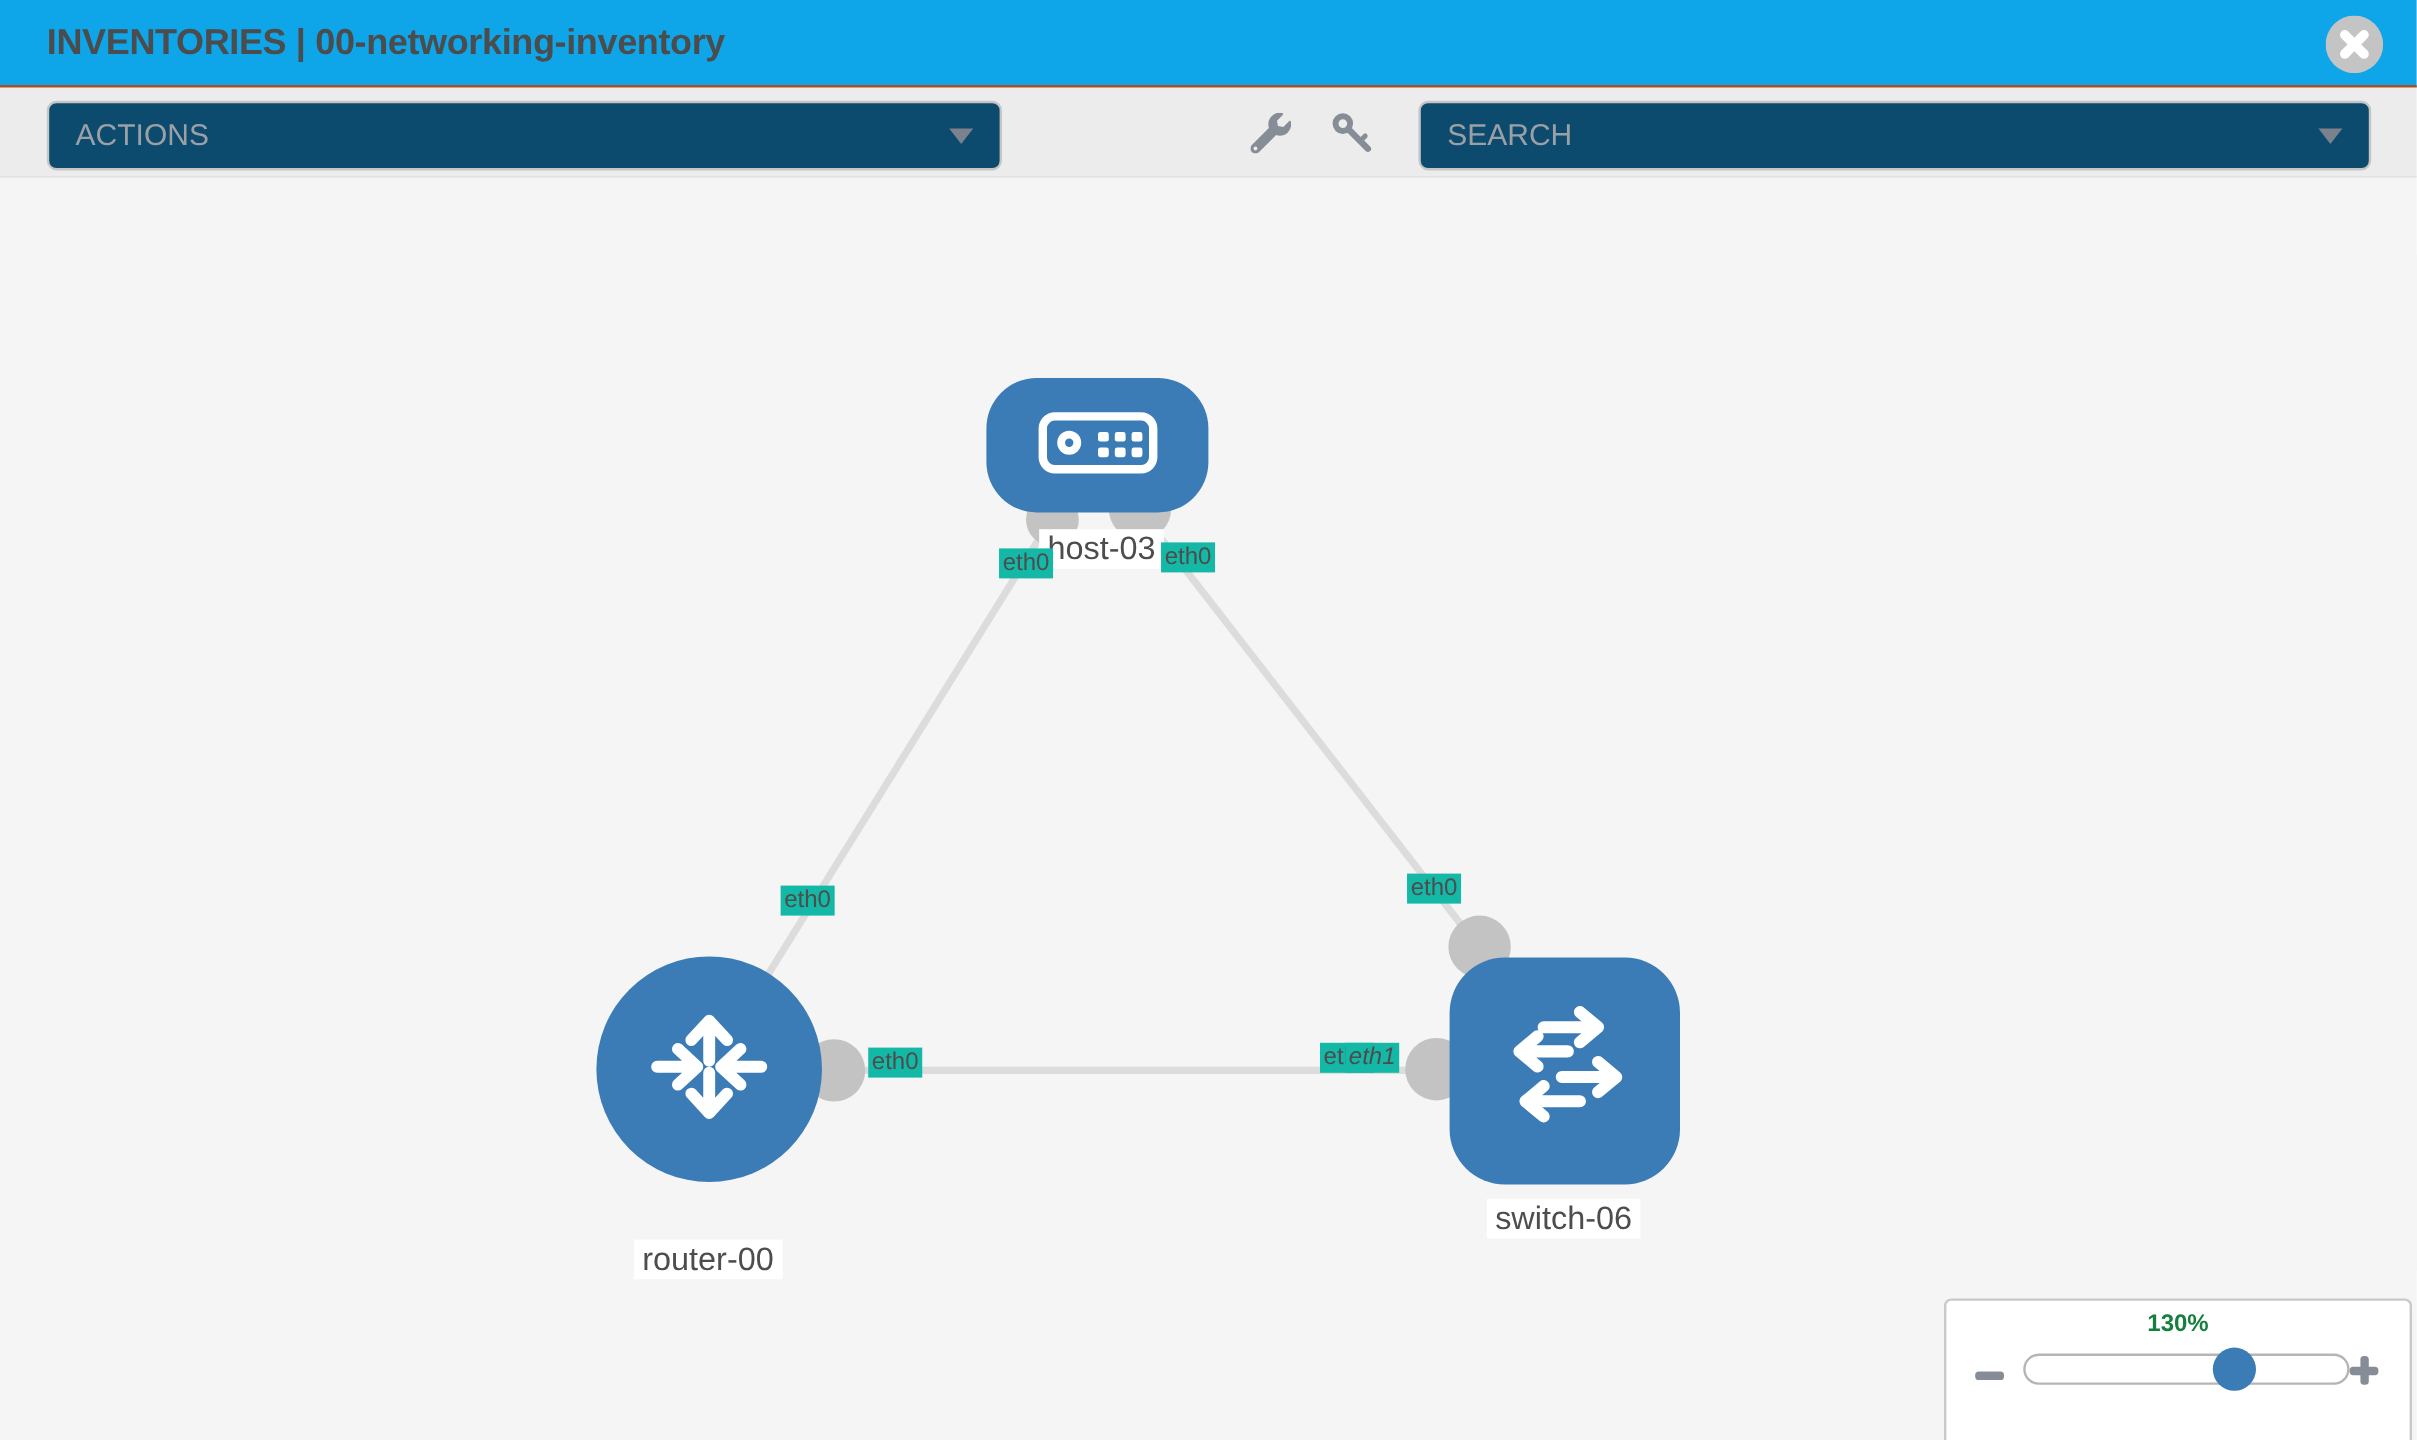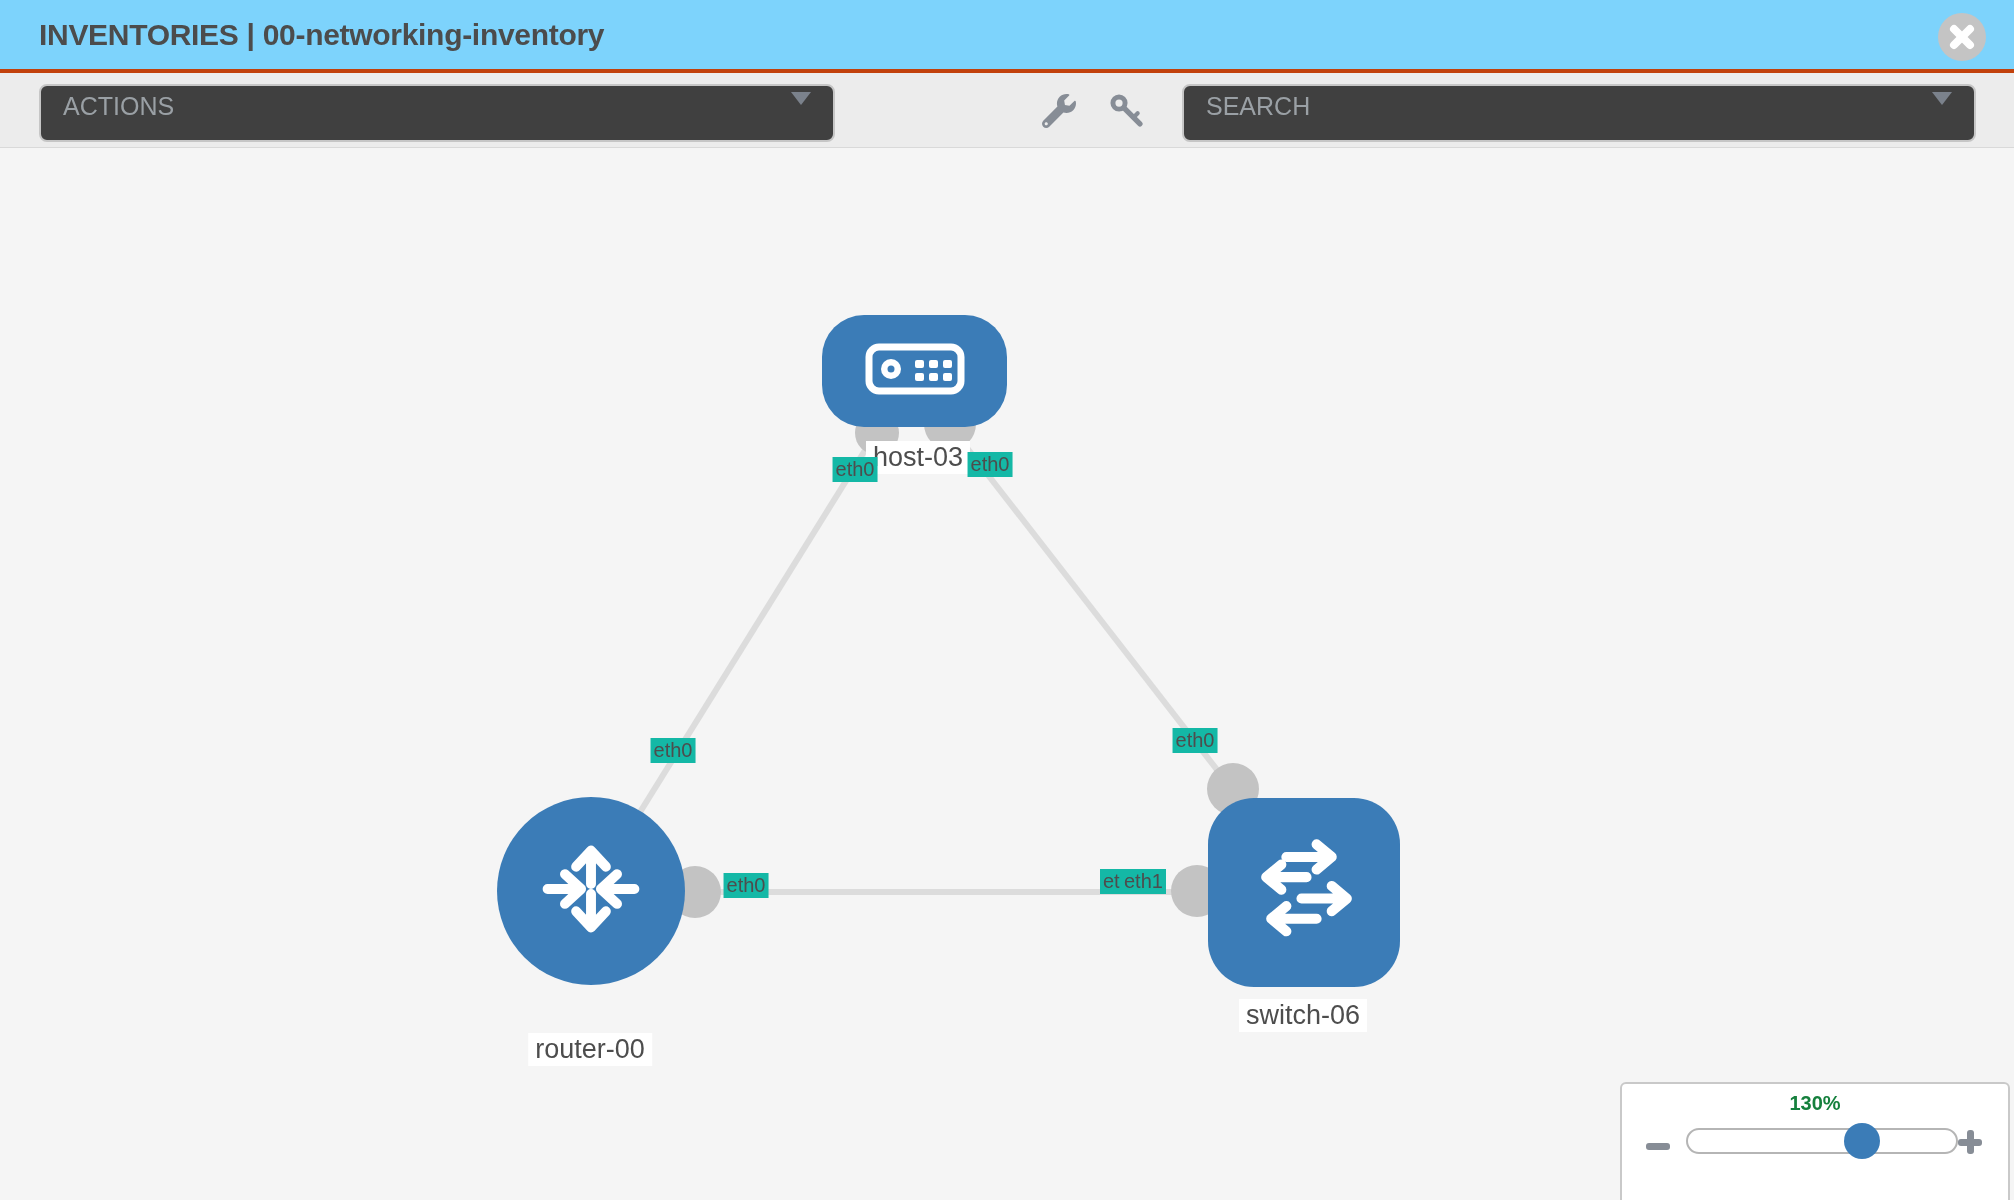--- a/index.html
+++ b/index.html
@@ -4,32 +4,32 @@
 <style>
   :root{
     --node-blue:#3b7cb7; --link-gray:#dcdcdc; --endpoint-gray:#c3c3c3;
     --canvas-bg:#f5f5f5; --toolbar-bg:#ececec; --label-text:#4d4d4d; --muted-icon:#878d96;
   }
   *{box-sizing:border-box; margin:0; padding:0;}
   html,body{width:2014px; height:1200px; overflow:hidden;
     font-family:"Liberation Sans", sans-serif; background:#fff;}
 
   
-  .header{position:relative; width:100%; height:73px; background:#7dd3fc;
-    border-bottom:4px solid #c2410c;}
+  .header{position:relative; width:100%; height:73px; background:#0ea5e9;
+    border-bottom:2px solid #c2410c;}
   .page-title{position:absolute; left:39px; top:50%; transform:translateY(-50%);
     font-size:30px; font-weight:bold; color:#4c4c4c; letter-spacing:-0.3px;}
   .close-btn{position:absolute; right:28px; top:13px; width:48px; height:48px; cursor:pointer;}
 
   
   .toolbar{position:relative; width:100%; height:75px; background:var(--toolbar-bg);
     border-bottom:1px solid #d9d9d9;}
-  .dropdown{position:absolute; top:11px; height:58px; background:#404040;
-    border:2px solid #c6c6c6; border-radius:8px; display:flex; 
-    padding:6px 22px; cursor:pointer;}
+  .dropdown{position:absolute; top:11px; height:58px; background:#0c4a6e;
+    border:2px solid #c6c6c6; border-radius:8px; display:flex; align-items:center;
+    padding:16px 22px; cursor:pointer;}
   .dropdown .dd-label{font-size:25px; color:#9aa0a5; flex:1;}
   .dropdown-actions{left:39px; width:796px;}
   .dropdown-search{left:1182px; width:794px;gap:36px;}
   .caret{width:0; height:0; border-left:10px solid transparent;
     border-right:10px solid transparent; border-top:13px solid #7b828c;}
   .tool-icons{position:absolute; left:1040px; top:0; height:75px; display:flex;
     align-items:center; gap:30px;}
   .tool-icon{width:38px; height:38px; display:flex; align-items:center;
     justify-content:center; cursor:pointer;}
 
@@ -52,21 +52,21 @@
 
   .if-label{position:absolute; background:#14b8a6; color:var(--label-text);
     font-size:20px; padding:1px 3px; white-space:nowrap;}
   .if-center{transform:translateX(-50%);}
   .if-l1{left:673px; top:590px;}
   .if-l2{left:855px; top:309px;}
   .if-l3{left:990px; top:304px;}
   .if-l4{left:1195px; top:580px;}
   .if-l5{left:746px; top:725px;}
   .if-l6{left:1100px; top:721px;}
-  .if-l7{left:1121px; top:721px;}
+  .if-l7{left:1121px; top:721px;font-style:italic;}
 
   
   .zoom-panel{position:absolute; left:1620px; top:934px; width:390px; height:124px;
     background:#fff; border:2px solid #c9c9c9; border-radius:6px;}
   .zoom-level{position:absolute; top:8px; width:100%; text-align:center;
     font-size:20px; font-weight:600; color:#15803d;}
   .zoom-minus{position:absolute; left:22px; top:48px; cursor:pointer;}
   .zoom-plus{position:absolute; right:24px; top:44px; cursor:pointer;}
   .slider-track{position:absolute; left:64px; top:44px; width:272px; height:26px;
     background:#fff; border:2px solid #b5b5b5; border-radius:14px; cursor:pointer;}

